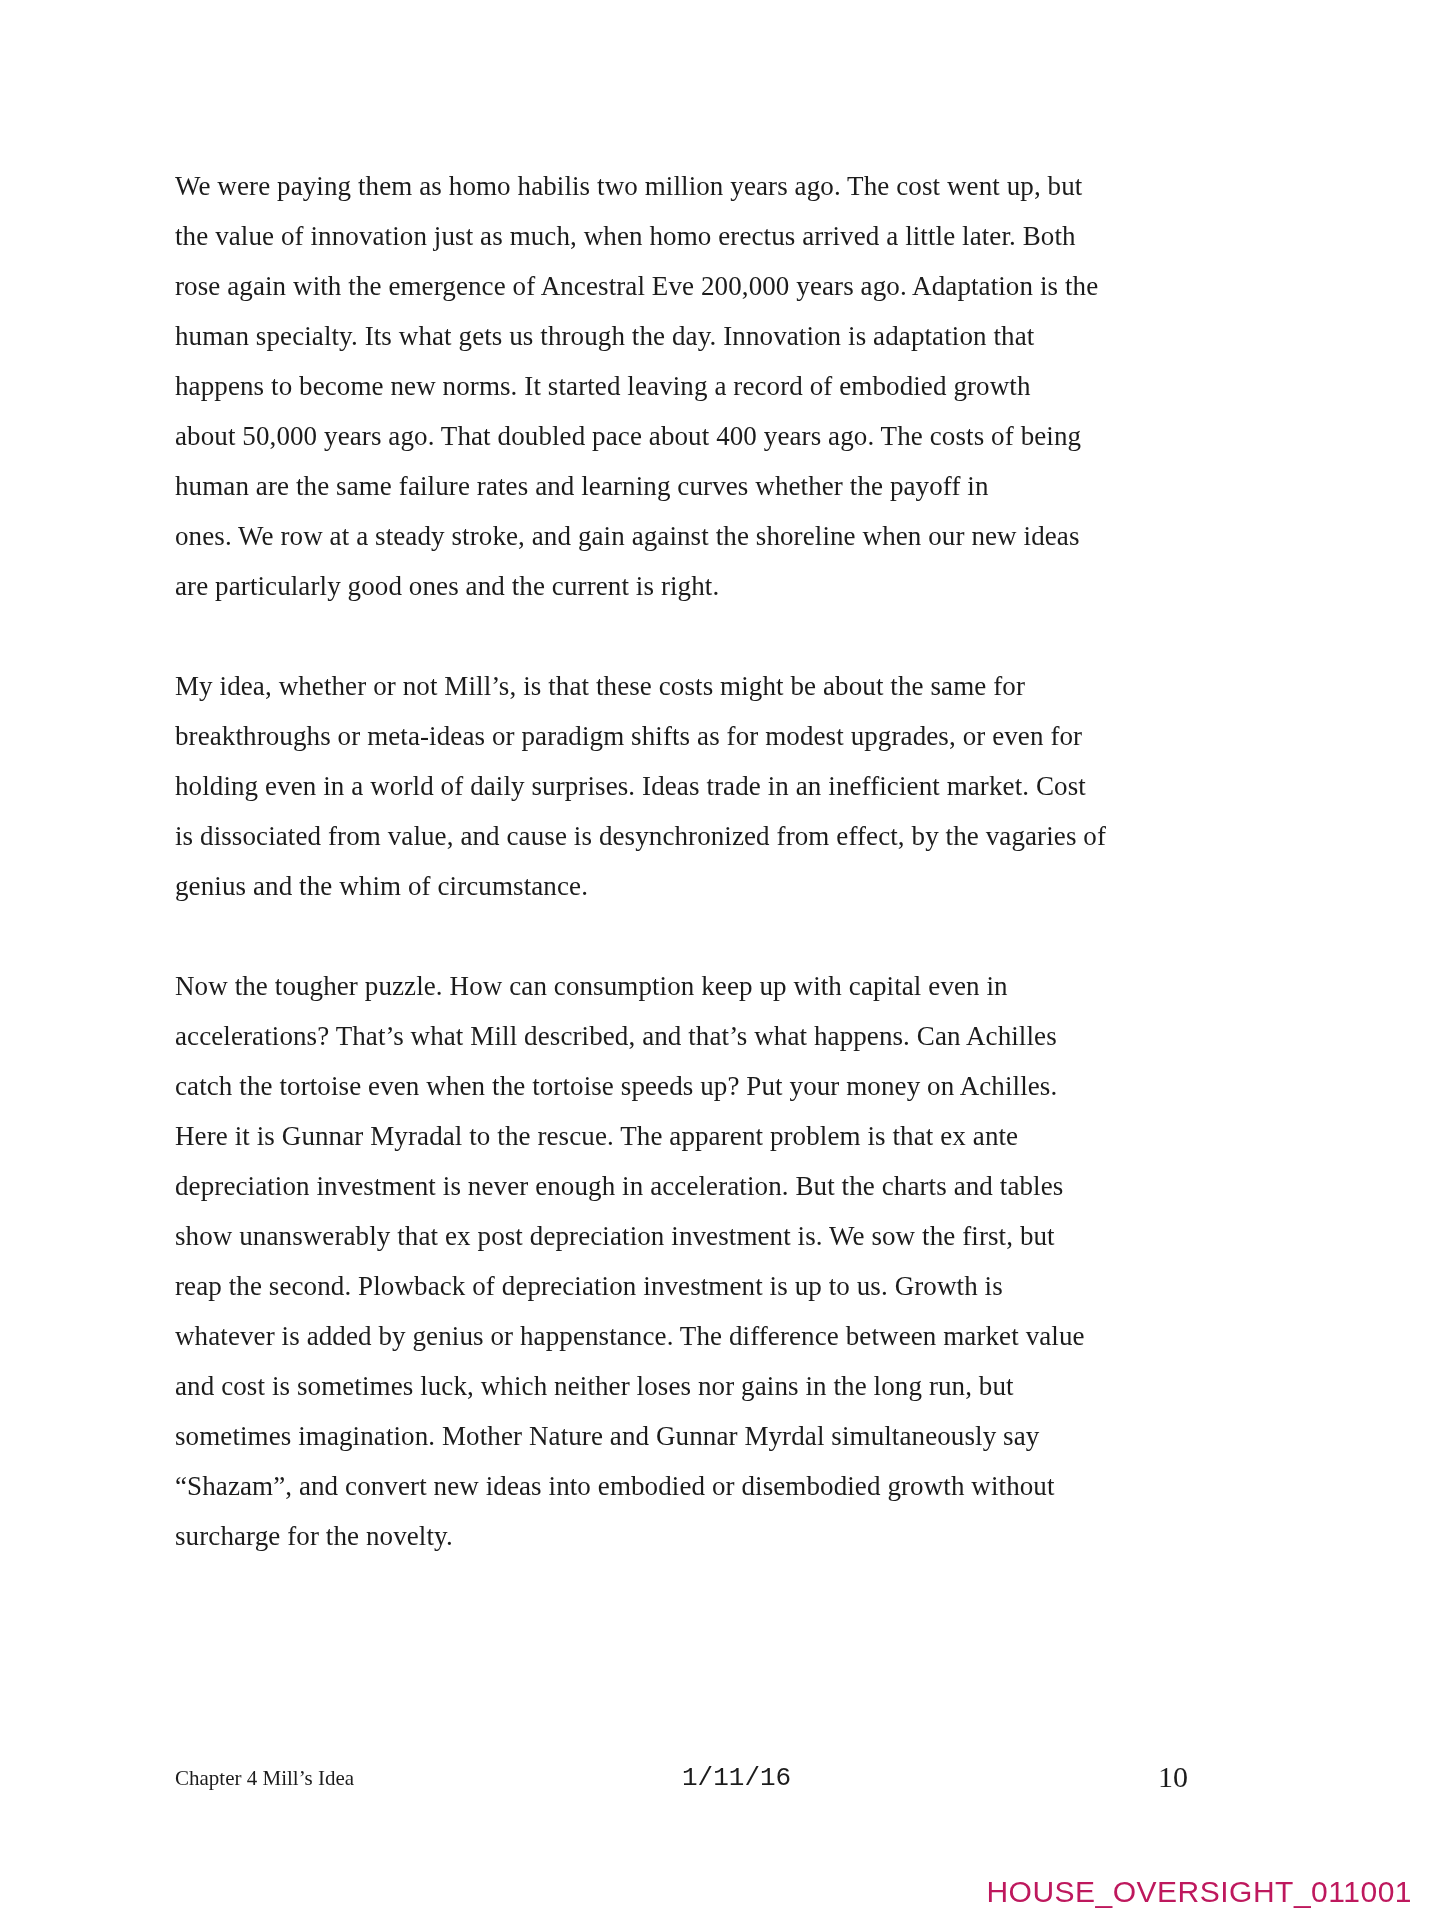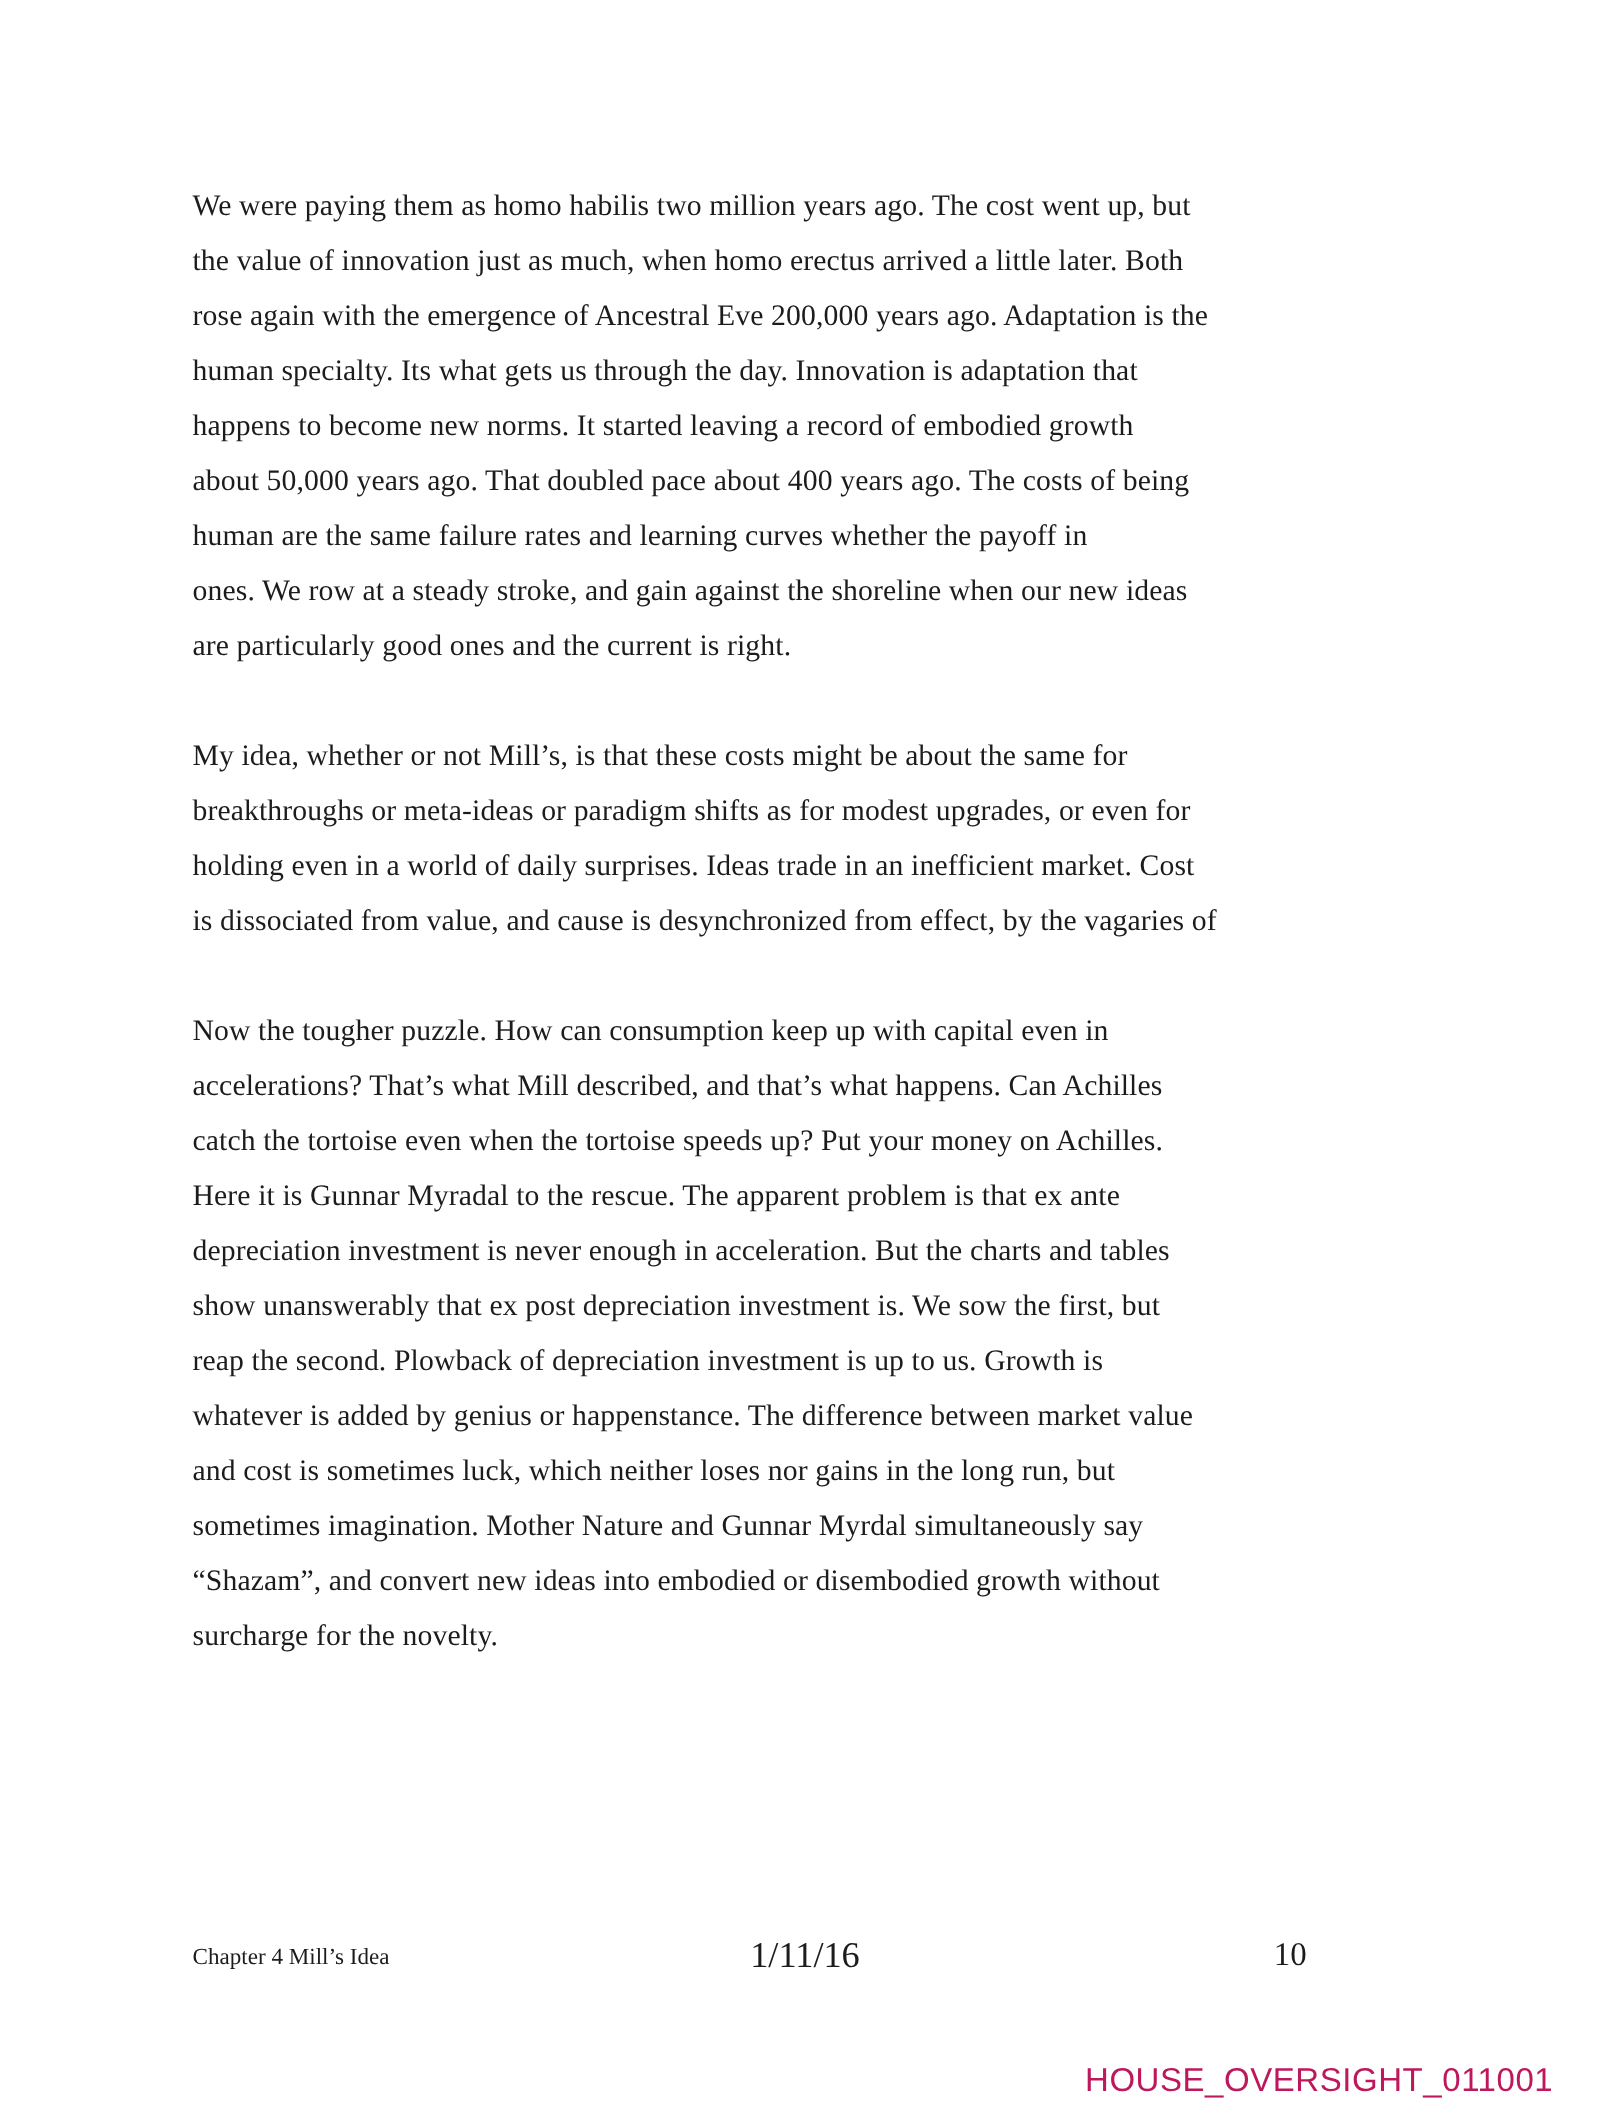--- a/index.html
+++ b/index.html
@@ -30,23 +30,24 @@
     left: 175px;
     top: 1760px;
     font-size: 21px;
     line-height: 36px;
     white-space: nowrap;
   }
   .footer-date {
     position: absolute;
     left: 682px;
     top: 1760px;
-    font-size: 33px;
+    font-size: 26px;
     line-height: 36px;
     white-space: nowrap;
+    font-family: Liberation Mono, monospace;
   }
   .footer-page {
     position: absolute;
     left: 1158px;
     top: 1756px;
     font-size: 30px;
     line-height: 42px;
     white-space: nowrap;
   }
   .bates-stamp {
@@ -74,20 +75,21 @@
       <div class="line"><span>about 50,000 years ago. That doubled pace about 400 years ago. The costs of being</span></div>
       <div class="line"><span>human are the same failure rates and learning curves whether the payoff in</span></div>
       <div class="line"><span>ones. We row at a steady stroke, and gain against the shoreline when our new ideas</span></div>
       <div class="line"><span>are particularly good ones and the current is right.</span></div>
     </div>
     <div class="paragraph">
       <div class="line"><span>My idea, whether or not Mill’s, is that these costs might be about the same for</span></div>
       <div class="line"><span>breakthroughs or meta-ideas or paradigm shifts as for modest upgrades, or even for</span></div>
       <div class="line"><span>holding even in a world of daily surprises. Ideas trade in an inefficient market. Cost</span></div>
       <div class="line"><span>is dissociated from value, and cause is desynchronized from effect, by the vagaries of</span></div>
+      <div class="line"><span>genius and the whim of circumstance.</span></div>
     </div>
     <div class="paragraph">
       <div class="line"><span>Now the tougher puzzle. How can consumption keep up with capital even in</span></div>
       <div class="line"><span>accelerations? That’s what Mill described, and that’s what happens. Can Achilles</span></div>
       <div class="line"><span>catch the tortoise even when the tortoise speeds up? Put your money on Achilles.</span></div>
       <div class="line"><span>Here it is Gunnar Myradal to the rescue. The apparent problem is that </span><span class="em">ex ante</span></div>
       <div class="line"><span>depreciation investment is never enough in acceleration. But the charts and tables</span></div>
       <div class="line"><span>show unanswerably that </span><span class="em">ex post</span><span> depreciation investment is. We sow the first, but</span></div>
       <div class="line"><span>reap the second. Plowback of depreciation investment is up to us. Growth is</span></div>
       <div class="line"><span>whatever is added by genius or happenstance. The difference between market value</span></div>

